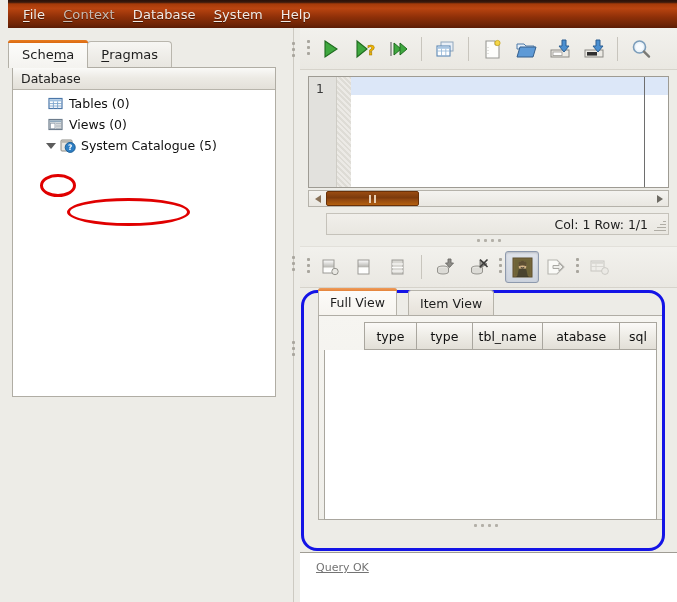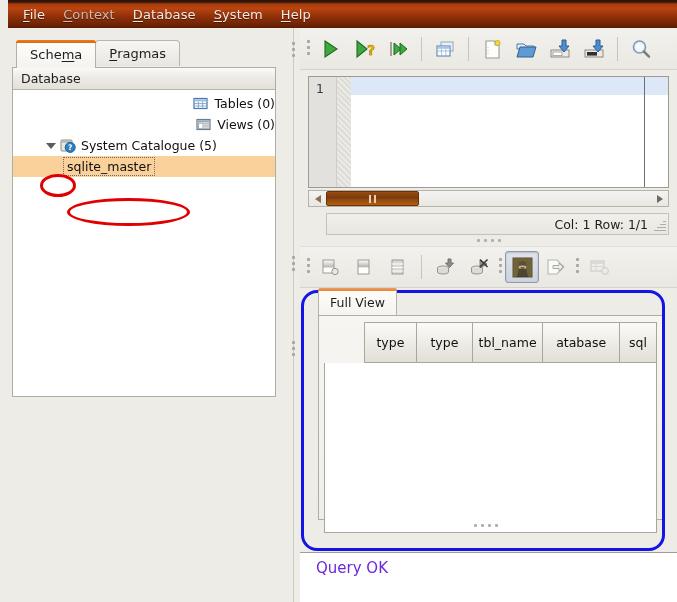--- a/index.html
+++ b/index.html
@@ -26,21 +26,21 @@
     color: #f2e9e4; font-size: 13px; padding: 3px 9px;
     white-space: nowrap; letter-spacing: .1px;
     text-shadow: 0 1px 0 rgba(0,0,0,.45);
   }
   .menu-item.dim { color: #c9bab2; }
   .menu-item u { text-decoration: underline; text-underline-offset: 2px; }
 
   
   .left-pane { position: absolute; left: 0; top: 28px; width: 289px; height: 574px; background: #edece7; }
 
-  .tabstrip { position: absolute; left: 16px; top: 12px; height: 28px; display: flex; align-items: flex-start; }
+  .tabstrip { position: absolute; left: 8px; top: 12px; height: 28px; display: flex; align-items: center; }
   .tab {
     position: relative; height: 26px; padding: 0 13px;
     display: flex; align-items: center;
     background: linear-gradient(to bottom, #f7f6f3 0%, #e8e6e0 100%);
     border: 1px solid #b9b6ad; border-bottom: none;
     border-radius: 4px 4px 0 0; font-size: 13px; color: #1d1d1d;
     margin-right: -1px;
   }
   .tab.active {
     height: 28px;
@@ -64,21 +64,21 @@
     padding-left: 8px; font-size: 12.5px; color: #1d1d1d;
   }
   .tree-body { position: relative; padding-top: 3px; }
   .tree-row { height: 21px; display: flex; align-items: center; padding-left: 4px; position: relative; }
   .tree-row.selected { background: #fbd19b; }
   .tree-row.selected .tree-label-wrap {
     outline: 1px dotted #6b6b6b; outline-offset: 1px; padding: 0 2px;
   }
   .tree-label { font-size: 12.5px; color: #101010; }
   .indent-1 { padding-left: 10px; }
-  .indent-2 { padding-left: 22px; justify-content: flex-end; }
+  .indent-2 { padding-left: 34px; }
   .indent-3 { padding-left: 52px; }
 
   .twisty { width: 16px; height: 16px; display: inline-flex; align-items: center; justify-content: center; flex: none; }
   .twisty i {
     width: 0; height: 0; border-left: 5px solid transparent; border-right: 5px solid transparent;
     border-top: 6px solid transparent; position: relative;
   }
   .twisty i::after {
     content: ""; position: absolute; left: -5px; top: -6px;
     width: 0; height: 0; border-left: 5px solid transparent; border-right: 5px solid transparent;
@@ -160,34 +160,34 @@
     height: 27px; background: linear-gradient(to bottom,#fdfcfa 0%,#f6f4ef 100%); z-index: 3;
   }
   .res-tab.active::before {
     content: ""; position: absolute; left: -1px; right: -1px; top: -1px; height: 3px;
     background: linear-gradient(to bottom,#ef9d5c,#e4833a); border-radius: 3px 3px 0 0;
   }
   .res-body {
     margin: 0 4px 0 14px; height: 205px; border: 1px solid #b0ada5;
     background: linear-gradient(to bottom,#f6f5f1,#efeee9); padding: 6px 5px 5px 5px;
   }
-  .grid-head { display: flex; height: 41px; padding-left: 40px; }
+  .grid-head { display: flex; height: 28px; padding-left: 40px; }
   .gh-cell {
     display: flex; align-items: center; justify-content: center;
     background: linear-gradient(to bottom,#fbfaf8 0%,#eeece6 50%,#e2dfd7 100%);
     border: 1px solid #a9a69e; border-right: none;
     font-size: 12.5px; color: #111;
   }
   .gh-cell:last-child { border-right: 1px solid #a9a69e; }
   .grid-body { height: 170px; background: #fff; border: 1px solid #a9a69e; border-top: none; }
   .log-area {
     position: absolute; left: 300px; top: 552px; width: 377px; height: 50px;
     background: #fff; border-top: 1px solid #9f9c94; padding: 5px 0 0 16px;
   }
-  .log-line { font-size: 15px; color: #6d28d9; line-height: 20px; }
+  .log-line { font-size: 11px; color: #737373; line-height: 20px; text-decoration: underline; }
 
   
   .anno { position: absolute; pointer-events: none; }
   .ell {
     border: 3px solid #e00000; border-radius: 50%; background: transparent;
   }
   .bluebox {
     position: absolute; border: 3px solid #1414e6; border-radius: 16px; background: transparent;
   }
   svg { display: block; }
@@ -253,23 +253,20 @@
             <svg width="17" height="17" viewBox="0 0 17 17">
               <rect x="2" y="3" width="11" height="11" rx="1" fill="#e8e6e0" stroke="#8b8a85" stroke-width="1"></rect>
               <rect x="2.8" y="3.8" width="9.4" height="2" fill="#b9b7b0"></rect>
               <circle cx="11.2" cy="10.4" r="5" fill="#2e7fc4" stroke="#1d5f97" stroke-width="1"></circle>
               <text x="11.2" y="13.3" font-size="7.6" font-family="DejaVu Sans, sans-serif" font-weight="bold" fill="#ffffff" text-anchor="middle">?</text>
             </svg>
           </span>
           <span class="tree-label-wrap"><span class="tree-label">System Catalogue (5)</span></span>
         </div>
 
-        <div class="tree-row selected indent-3">
-          <span class="tree-label-wrap"><span class="tree-label">sqlite_master</span></span>
-        </div>
 
       </div>
     </div>
   </div>
 
   <div class="vsplit">
     <div class="line"></div>
     <div class="grip-v" style="top:14px">
         <span></span>
         <span></span>
@@ -514,20 +511,21 @@
           <line x1="3" y1="10.5" x2="16" y2="10.5" stroke="#b0afaa" stroke-width=".9"></line>
           <line x1="8" y1="7.8" x2="8" y2="15" stroke="#b0afaa" stroke-width=".9"></line>
           <circle cx="17" cy="15" r="3.4" fill="#e9e8e4" stroke="#8b8a85" stroke-width=".9"></circle>
         </svg>
       </div>
     </div>
 
     <div class="result-panel">
       <div class="res-tabstrip">
         <div class="res-tab active">Full View</div>
+        <div class="res-tab">Item View</div>
       </div>
       <div class="res-body">
         <div class="grid-head">
           <div class="gh-cell" style="width:62px">type</div>
           <div class="gh-cell" style="width:67px">type</div>
           <div class="gh-cell" style="width:84px">tbl_name</div>
           <div class="gh-cell" style="width:92px">atabase</div>
           <div class="gh-cell" style="width:45px">sql</div>
         </div>
         <div class="grid-body"></div>

